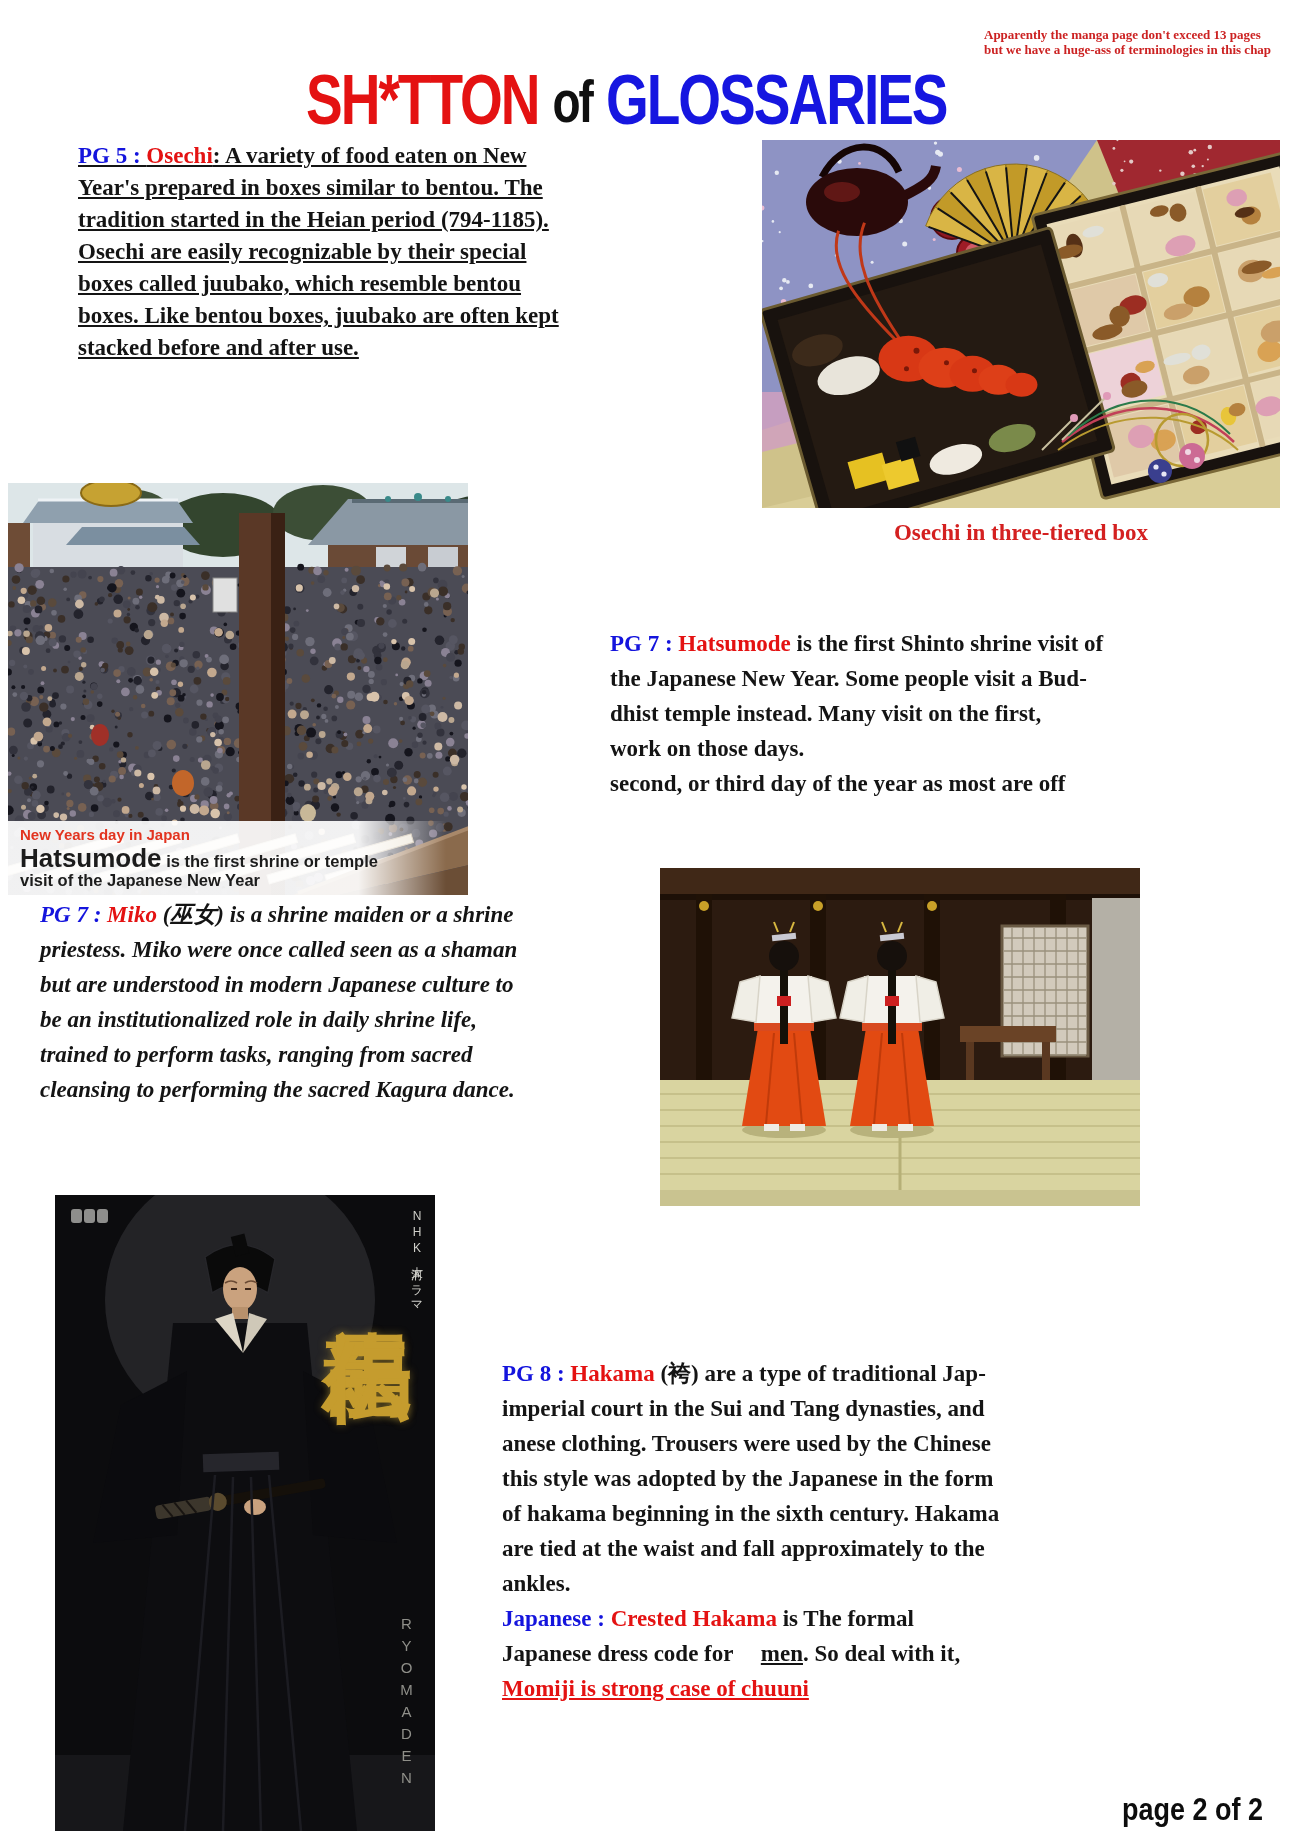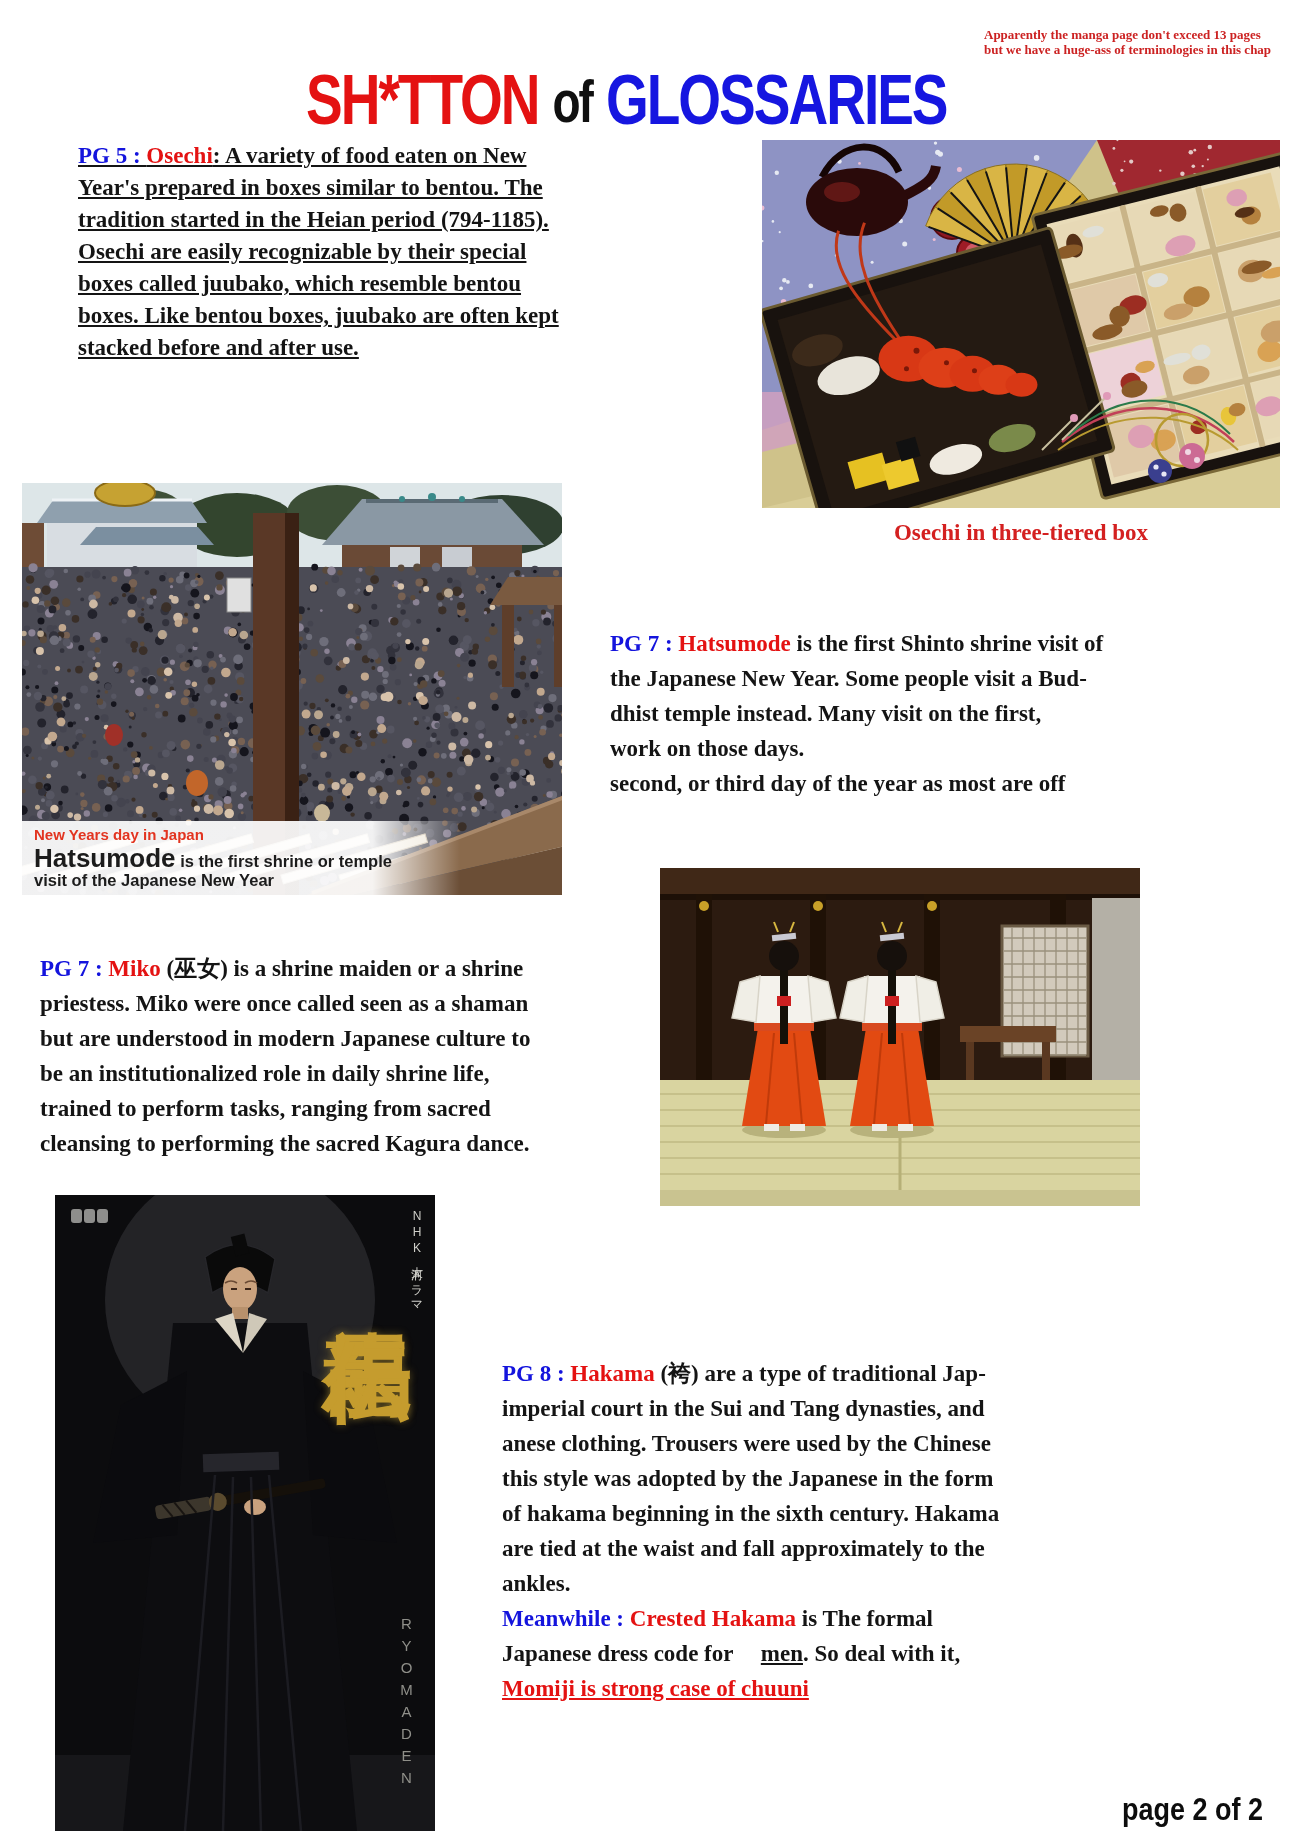--- a/index.html
+++ b/index.html
@@ -359,21 +359,21 @@
         <circle cx="394" cy="327" r="2.6" fill="#e8e8f4"></circle>
         <circle cx="402" cy="334" r="2.6" fill="#e8e8f4"></circle>
       <line x1="345" y1="256" x2="300" y2="300" stroke="#c8c0a0" stroke-width="2"></line>
       <circle cx="345" cy="256" r="4" fill="#e09ab8"></circle>
       <line x1="312" y1="278" x2="280" y2="310" stroke="#c8c0a0" stroke-width="2"></line>
       <circle cx="312" cy="278" r="4" fill="#e09ab8"></circle>
     </svg>
   </div>
   <div class="caption">Osechi in three-tiered box</div>
 
-  <div class="fig" style="left:22px;top:483px;width:540px;height:412px;">
+  <div class="fig" style="left:8px;top:483px;width:460px;height:412px;">
     <svg width="548" height="412" viewBox="0 0 548 412">
       <rect x="0" y="0" width="548" height="84" fill="#dde6e8"></rect>
       <ellipse cx="120" cy="28" rx="42" ry="22" fill="#3f5138"></ellipse>
       <ellipse cx="215" cy="42" rx="60" ry="32" fill="#33452e"></ellipse>
       <ellipse cx="315" cy="30" rx="50" ry="28" fill="#3c4e36"></ellipse>
       <ellipse cx="480" cy="42" rx="62" ry="30" fill="#2f4030"></ellipse>
       <polygon points="15,40 185,40 168,16 32,16" fill="#8fa0ae"></polygon>
       <line x1="30" y1="17" x2="170" y2="17" stroke="#eef2f5" stroke-width="3"></line>
       <rect x="25" y="40" width="150" height="50" fill="#d8dde2"></rect>
       <polygon points="58,62 192,62 176,44 74,44" fill="#7b8fa0"></polygon>
@@ -1882,21 +1882,21 @@
             <rect x="24" y="66" width="24" height="6" fill="#c9c9d2" transform="rotate(-6 36 69)"></rect>
             <line x1="30" y1="64" x2="26" y2="54" stroke="#d8b840" stroke-width="2"></line>
             <line x1="42" y1="64" x2="46" y2="54" stroke="#d8b840" stroke-width="2"></line>
             <rect x="16" y="256" width="15" height="7" fill="#efece4"></rect>
             <rect x="42" y="256" width="15" height="7" fill="#efece4"></rect>
           </g>
         </g>
     </svg>
   </div>
 
-  <div class="para" style="left:40px;top:951px;">
+  <div class="para" style="left:40px;top:897px;font-style:italic;">
     <div class="ln"><span class="lbl">PG 7 : </span><span class="term">Miko</span><span> (巫女) is a shrine maiden or a shrine</span></div>
     <div class="ln">priestess. Miko were once called seen as a shaman</div>
     <div class="ln">but are understood in modern Japanese culture to</div>
     <div class="ln">be an institutionalized role in daily shrine life,</div>
     <div class="ln">trained to perform tasks, ranging from sacred</div>
     <div class="ln">cleansing to performing the sacred Kagura dance.</div>
   </div>
 
   <div class="fig" style="left:55px;top:1195px;width:380px;height:636px;background:#0c0c0e;">
     <svg width="380" height="636" viewBox="0 0 380 636">
@@ -1942,20 +1942,20 @@
   </div>
 
   <div class="para" style="left:502px;top:1356px;">
     <div class="ln"><span class="lbl">PG 8 : </span><span class="term">Hakama</span><span> (袴) are a type of traditional Jap-</span></div>
     <div class="ln">imperial court in the Sui and Tang dynasties, and</div>
     <div class="ln">anese clothing. Trousers were used by the Chinese</div>
     <div class="ln">this style was adopted by the Japanese in the form</div>
     <div class="ln">of hakama beginning in the sixth century. Hakama</div>
     <div class="ln">are tied at the waist and fall approximately to the</div>
     <div class="ln">ankles.</div>
-    <div class="ln"><span class="lbl">Meanwhile : </span><span class="term">Crested Hakama</span><span> is The formal</span></div>
+    <div class="ln"><span class="lbl">Japanese : </span><span class="term">Crested Hakama</span><span> is The formal</span></div>
     <div class="ln"><span>Japanese dress code for </span><span class="u">men</span><span>. So deal with it,</span></div>
     <div class="ln red-u">Momiji is strong case of chuuni</div>
   </div>
 
   <div class="pageno">page 2 of 2</div>
 
 </div>
 
 </body></html>

